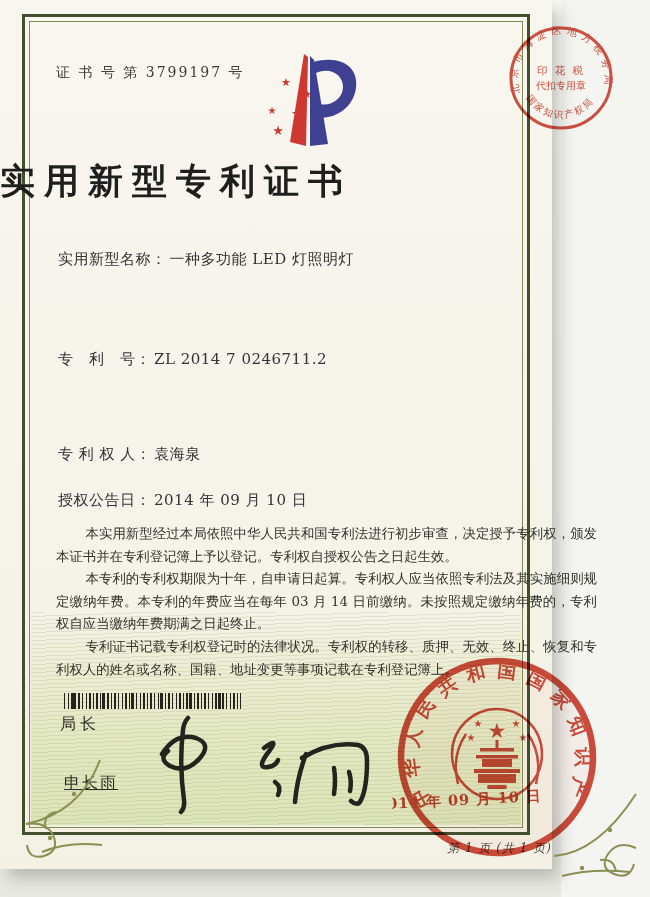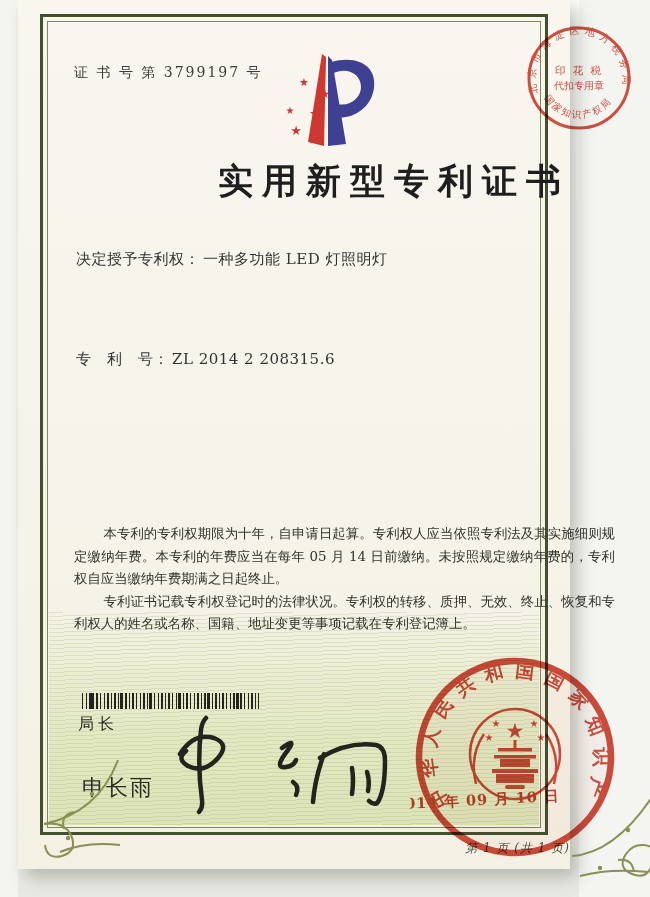--- a/index.html
+++ b/index.html
@@ -1,41 +1,41 @@
 <!DOCTYPE html>
 <html><head>
 <meta charset="utf-8">
 <style>
   html,body{margin:0;padding:0;}
   body{width:650px;height:897px;overflow:hidden;background:#f4f4f1;
        font-family:"DejaVu Serif","Liberation Serif",serif;}
-  .stage{position:relative;width:561px;height:897px;background:linear-gradient(180deg,#fbfbf9 0%,#f3f3ef 85%,#e9e9e4 100%);margin-left:18px;}
+  .stage{position:relative;width:561px;height:897px;background:linear-gradient(180deg,#fbfbf9 0%,#f3f3ef 85%,#e9e9e4 100%);}
   .paper{position:absolute;left:0;top:0;right:9px;bottom:28px;
          background:linear-gradient(180deg,#f8f6ef 0%,#f6f3ea 55%,#f3f1e3 100%);
          box-shadow:7px 9px 16px rgba(125,125,115,.45);}
   .frame-outer{position:absolute;left:22px;top:14px;right:31px;bottom:62px;border:3px solid #42502d;}
   .frame-inner{position:absolute;left:29px;top:21px;right:38px;bottom:69px;border:1px solid #7d8a55;}
   .green-band{position:absolute;left:31px;right:40px;top:612px;bottom:72px;
       background:
         repeating-linear-gradient(178deg, rgba(146,158,94,.20) 0 1px, rgba(0,0,0,0) 1px 4px),
         linear-gradient(180deg, rgba(232,237,205,0) 0%, rgba(228,234,196,.55) 28%, rgba(223,230,188,.9) 65%, rgba(219,227,182,.95) 100%);}
   .cert-no{position:absolute;left:56px;top:64px;font-size:14px;letter-spacing:2px;color:#3c3c3c;z-index:2;}
   .logo{position:absolute;left:262px;top:48px;width:100px;height:105px;z-index:2;}
-  .title{position:absolute;left:0;right:9px;top:158px;text-align:right;font-size:35px;font-weight:700;
+  .title{position:absolute;left:0;right:9px;top:158px;text-align:left;font-size:35px;font-weight:700;
          letter-spacing:9px;color:#1e1e1e;z-index:2;}
   .field-row{position:absolute;left:58px;font-size:15px;color:#333;letter-spacing:.5px;z-index:2;white-space:nowrap;}
   .field-row .val{margin-left:3px;text-align:right;}
   .body-text{position:absolute;left:56px;top:523px;width:541px;z-index:2;color:#33332c;}
   .body-text p{margin:0;font-size:13.4px;line-height:22.6px;text-indent:2.2em;text-align:justify;}
   .barcode{position:absolute;left:64px;top:693px;width:177px;height:16px;z-index:2;
       background:
         repeating-linear-gradient(90deg, transparent 0 9px, #24241c 9px 12px, transparent 12px 29px),
         repeating-linear-gradient(90deg, #24241c 0 1.5px, transparent 1.5px 3.6px);}
   .signer-title{position:absolute;left:60px;top:714px;font-size:16px;letter-spacing:4px;color:#2c2c27;z-index:2;}
-  .signer-name{position:absolute;left:64px;top:773px;font-size:22px;letter-spacing:2px;color:#2c2c27;z-index:2;}
+  .signer-name{position:absolute;left:64px;top:773px;font-size:16px;letter-spacing:2px;color:#2c2c27;z-index:2;text-decoration:underline;}
   .signature{position:absolute;left:126px;top:702px;width:252px;height:116px;z-index:3;}
   .office-seal{position:absolute;left:392px;top:652px;width:210px;height:210px;z-index:3;mix-blend-mode:multiply;opacity:.95;}
   .tax-seal{position:absolute;left:505px;top:22px;width:112px;height:112px;z-index:3;mix-blend-mode:multiply;opacity:.92;}
   .footer{position:absolute;left:18px;right:9px;top:840px;text-align:right;font-size:12px;letter-spacing:1px;color:#4c4c41;z-index:2;font-style:italic;}
   .flourish-left{position:absolute;left:14px;top:758px;width:100px;height:104px;z-index:3;}
   .flourish-right{position:absolute;left:552px;top:788px;width:92px;height:95px;z-index:3;}
 </style>
 </head>
 <body>
 
@@ -55,28 +55,35 @@
     <text x="36" y="71" font-size="16" fill="#cf3830" text-anchor="middle">★</text>
     <text x="16" y="87" font-size="13" fill="#cf3830" text-anchor="middle">★</text>
     <polygon points="42,6 46,9 44,98 28,94" fill="#cf3830"></polygon>
     <polygon points="48,8 52,12 66,96 48,98" fill="#3e4191"></polygon>
     <path d="M51,14 C80,6 97,20 94,40 C91,62 70,72 55,69 L57,56 C71,59 81,49 81,39 C81,26 67,18 52,26 Z" fill="#3e4191"></path>
   </svg>
 
   <div class="title">实用新型专利证书</div>
 
   <div class="field-row" style="top:250px">
-    <span>决定授予专利权：</span><span class="val">一种多功能 LED 灯照明灯</span>
+    <span>实用新型名称：</span><span class="val">一种多功能 LED 灯照明灯</span>
   </div>
   <div class="field-row" style="top:350px">
-    <span>专　利　号：</span><span class="val">ZL 2014 2 208315.6</span>
+    <span>专　利　号：</span><span class="val">ZL 2014 7 0246711.2</span>
+  </div>
+  <div class="field-row" style="top:445px">
+    <span>专 利 权 人：</span><span class="val">袁海泉</span>
+  </div>
+  <div class="field-row" style="top:491px">
+    <span>授权公告日：</span><span class="val">2014 年 09 月 10 日</span>
   </div>
 
   <div class="body-text">
-    <p>本专利的专利权期限为十年，自申请日起算。专利权人应当依照专利法及其实施细则规定缴纳年费。本专利的年费应当在每年 05 月 14 日前缴纳。未按照规定缴纳年费的，专利权自应当缴纳年费期满之日起终止。</p>
+    <p>本实用新型经过本局依照中华人民共和国专利法进行初步审查，决定授予专利权，颁发本证书并在专利登记簿上予以登记。专利权自授权公告之日起生效。</p>
+    <p>本专利的专利权期限为十年，自申请日起算。专利权人应当依照专利法及其实施细则规定缴纳年费。本专利的年费应当在每年 03 月 14 日前缴纳。未按照规定缴纳年费的，专利权自应当缴纳年费期满之日起终止。</p>
     <p>专利证书记载专利权登记时的法律状况。专利权的转移、质押、无效、终止、恢复和专利权人的姓名或名称、国籍、地址变更等事项记载在专利登记簿上。</p>
   </div>
 
   <div class="barcode"></div>
 
   <div class="signer-title">局长</div>
   <div class="signer-name">申长雨</div>
 
   <svg class="signature" viewBox="0 0 252 116" fill="none" stroke="#24241e" stroke-width="4.5" stroke-linecap="round">
     <path d="M62,16 q-4,4 -5,12 q-4,34 1,70 q1,8 -3,12"></path>

